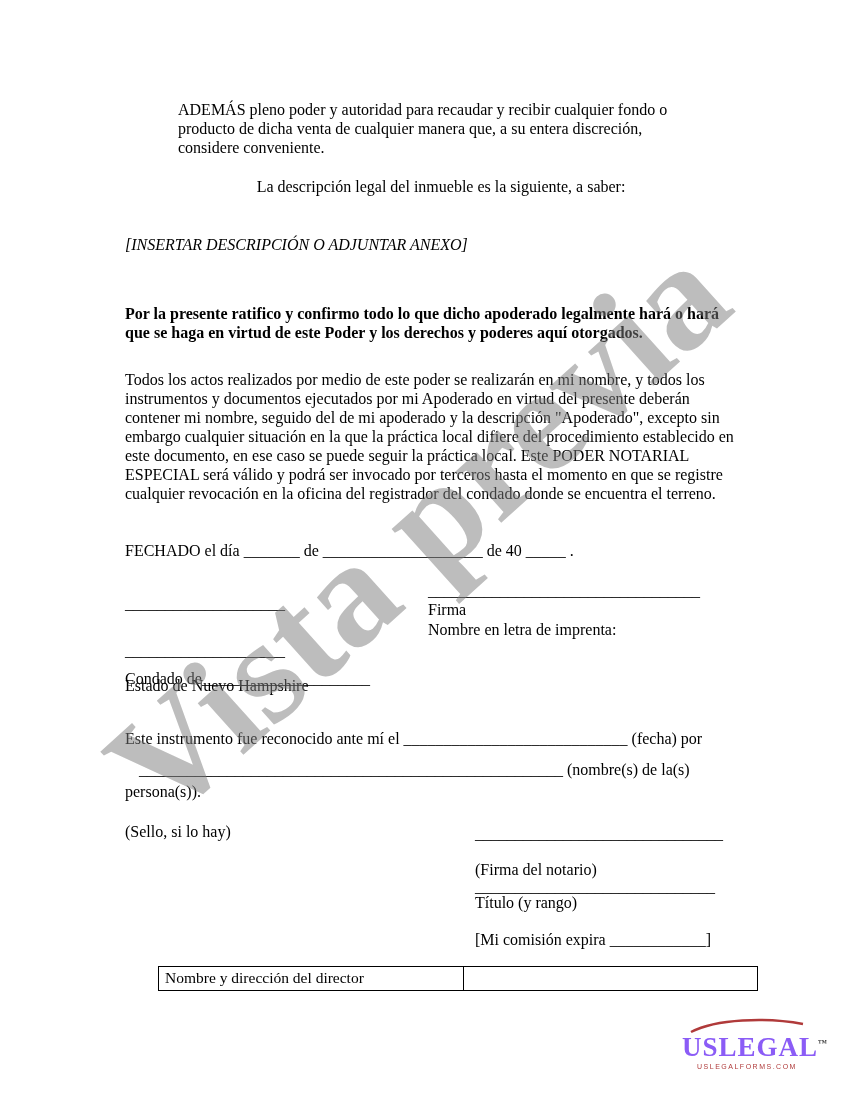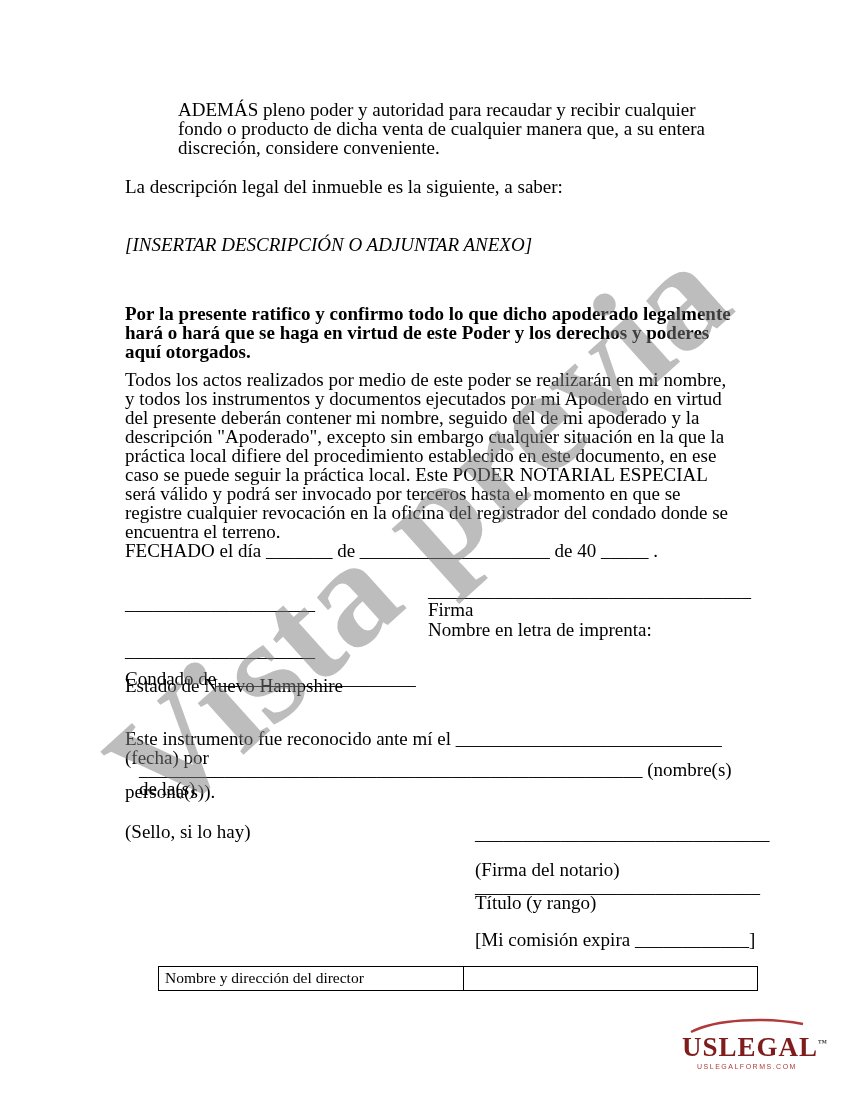--- a/index.html
+++ b/index.html
@@ -6,21 +6,21 @@
   .page{
     position:relative;
     width:850px;height:1100px;
     background:#ffffff;
     font-family:"Liberation Serif", serif;
     color:#000;
     overflow:hidden;
   }
   .t{
     position:absolute;
-    font-size:19px;
+    font-size:16px;
     line-height:19px;
     white-space:pre-wrap;
   }
   .watermark{
     position:absolute;
     left:417px;top:530px;
     transform:translate(-50%,-50%) rotate(-42deg);
     font-size:150px;
     font-weight:bold;
     color:#7d7d7d;
@@ -78,21 +78,21 @@
   .content{position:relative;z-index:1;}
 </style>
 </head>
 <body>
 
 <div class="page">
 
   <div class="content">
     <div class="t" style="left:178px;top:100px;width:528px;">ADEMÁS pleno poder y autoridad para recaudar y recibir cualquier fondo o producto de dicha venta de cualquier manera que, a su entera discreción, considere conveniente.</div>
 
-    <div class="t" style="left:125px;top:177px;width:610px;">La descripción legal del inmueble es la siguiente, a saber:</div>
+    <div class="t" style="left:136px;top:177px;width:610px;text-align:center;">La descripción legal del inmueble es la siguiente, a saber:</div>
 
     <div class="t" style="left:125px;top:235px;width:610px;font-style:italic;">[INSERTAR DESCRIPCIÓN O ADJUNTAR ANEXO]</div>
 
     <div class="t" style="left:125px;top:304px;width:612px;font-weight:bold;">Por la presente ratifico y confirmo todo lo que dicho apoderado legalmente hará o hará que se haga en virtud de este Poder y los derechos y poderes aquí otorgados.</div>
 
     <div class="t" style="left:125px;top:370px;width:612px;">Todos los actos realizados por medio de este poder se realizarán en mi nombre, y todos los instrumentos y documentos ejecutados por mi Apoderado en virtud del presente deberán contener mi nombre, seguido del de mi apoderado y la descripción "Apoderado", excepto sin embargo cualquier situación en la que la práctica local difiere del procedimiento establecido en este documento, en ese caso se puede seguir la práctica local. Este PODER NOTARIAL ESPECIAL será válido y podrá ser invocado por terceros hasta el momento en que se registre cualquier revocación en la oficina del registrador del condado donde se encuentra el terreno.</div>
 
     <div class="t" style="left:125px;top:541px;width:612px;">FECHADO el día _______ de ____________________ de 40 _____ .</div>
 
     <div class="t" style="left:428px;top:581px;">__________________________________</div>
@@ -131,17 +131,17 @@
   <div class="sig-table">
     <div class="cell c1">Nombre y dirección del director</div>
   </div>
 
   <div class="watermark">Vista previa</div>
 
   <div class="logo">
     <svg class="swoosh" width="118" height="18" viewBox="0 0 118 18" aria-hidden="true">
       <path d="M3 16 C 28 3, 78 1, 115 8" stroke="#b03a3a" stroke-width="2.5" fill="none"></path>
     </svg>
-    <div class="brand"><span style="color: #7f1d1d;">USLEGAL</span><span class="tm" style="color: rgb(61, 61, 61);">™</span></div>
+    <div class="brand"><span style="color: #8b5cf6;">USLEGAL</span><span class="tm" style="color: rgb(61, 61, 61);">™</span></div>
     <div class="site" style="color: rgb(176, 58, 58);">USLEGALFORMS.COM</div>
   </div>
 
 </div>
 
 </body></html>

